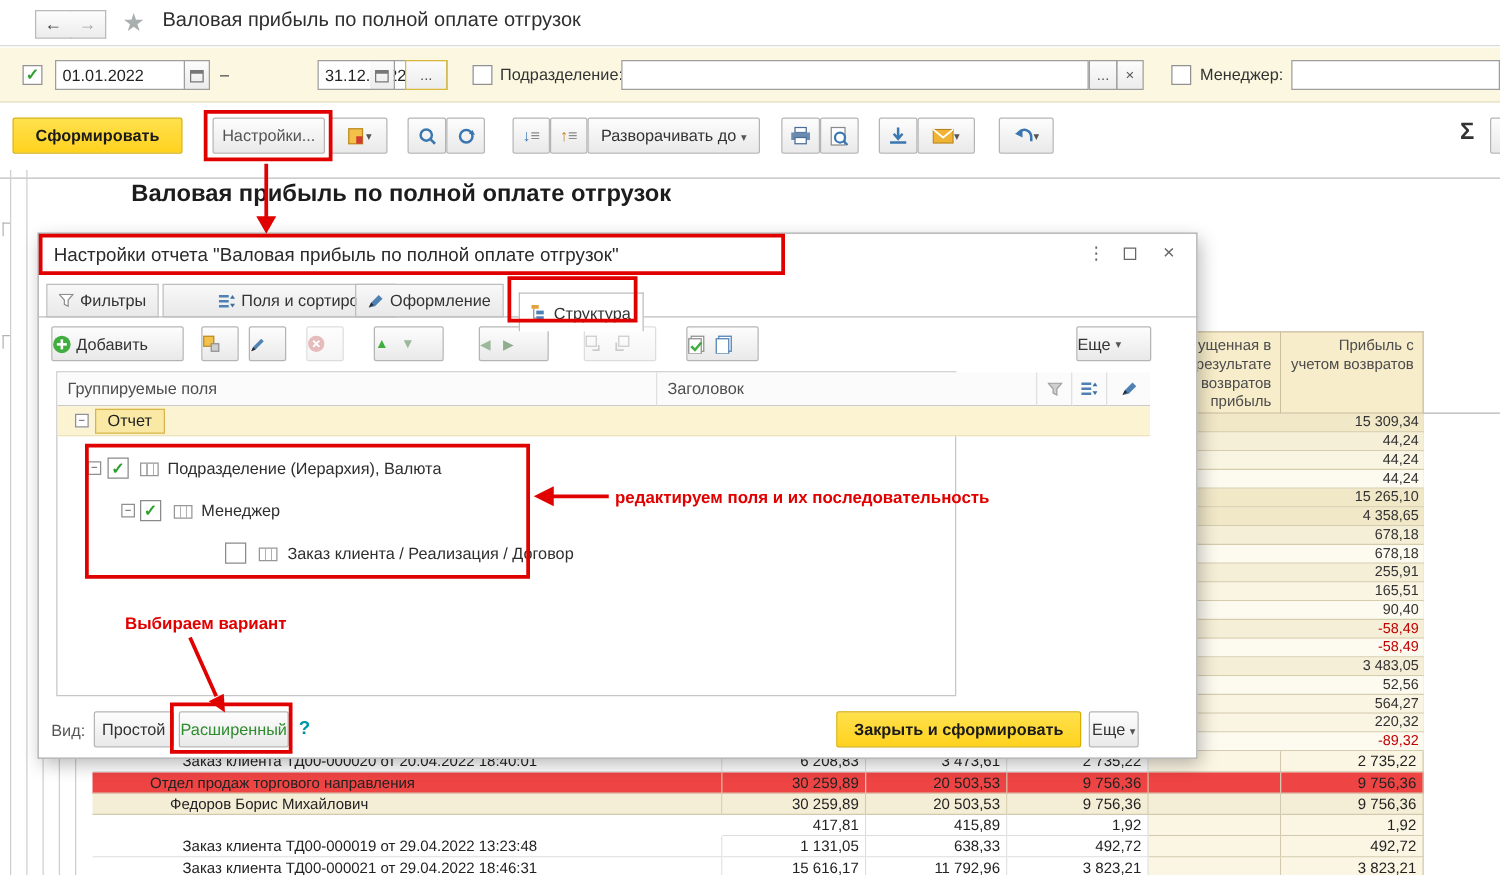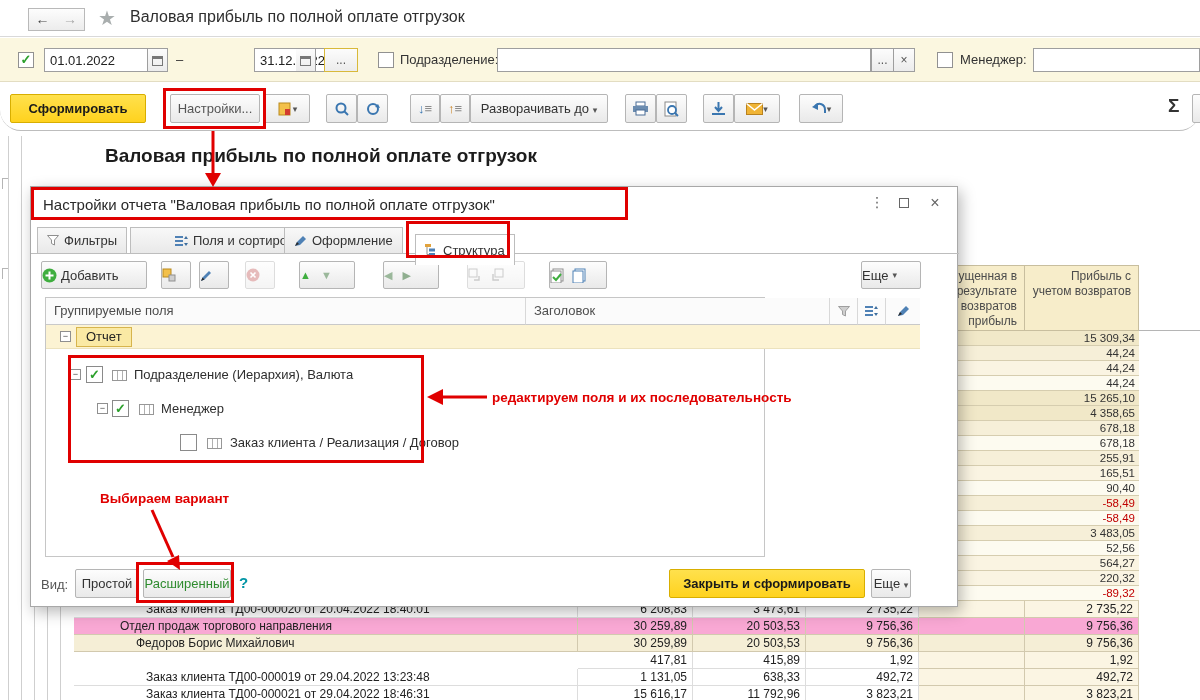--- a/index.html
+++ b/index.html
@@ -20,39 +20,39 @@
   
   .filterbar { position:absolute; left:0; top:38px; width:1200px; height:44px; background:#fbf7e0; border-bottom:1px solid #e3ddc2; }
   .cb { position:absolute; width:16px; height:16px; background:#fff; border:1px solid #919191; font-size:13px; line-height:14px; text-align:center; color:#2ca02c; font-weight:bold; }
   .field { position:absolute; height:24px; background:#fff; border:1px solid #9e9e9e; font-size:13px; padding:0 5px; color:#222; font-family:"Liberation Sans",sans-serif; }
   .calbtn { position:absolute; width:20px; height:24px; background:linear-gradient(#fcfcfc,#ececec); border:1px solid #9e9e9e; border-left:none; }
   .calglyph { display:block; width:11px; height:10px; margin:7px auto 0; border:1px solid #777; border-top:3px solid #777; }
   .flabel { position:absolute; top:14px; font-size:13px; color:#333; }
   .smallbtn { position:absolute; height:24px; background:linear-gradient(#fcfcfc,#ececec); border:1px solid #9e9e9e; font-size:12px; color:#555; text-align:center; }
 
   
-  .toolbar { position:absolute; left:0; top:83px; width:1200px; height:48px; background:#fff; border-bottom:1px solid #bdbdbd;border-radius:21px; }
+  .toolbar { position:absolute; left:0; top:83px; width:1200px; height:60px; background:#fff; border-bottom:1px solid #bdbdbd; }
   .btn { background:linear-gradient(#fdfdfd,#e9e9e9); border:1px solid #b5b5b5; border-radius:2px; font-size:13px; color:#333; text-align:center; }
   .ybtn { background:linear-gradient(#ffe14d,#ffd21e); border:1px solid #d8ae00; border-radius:2px; font-size:13px; font-weight:bold; color:#1a1a1a; text-align:center; }
   .tbtn { position:absolute; top:11px; height:29px; line-height:27px; }
   .caret { font-size:9px; color:#555; }
   .iconbtn { position:absolute; top:11px; height:29px; display:flex; align-items:center; justify-content:center; }
   .sigma { position:absolute; left:1168px; top:12px; font-size:19px; font-weight:bold; color:#333; }
 
   
   .rtitle { position:absolute; left:105px; top:145px; font-size:19px; font-weight:bold; color:#1c1c1c; }
   .vline { position:absolute; width:1px; background:#cfcfcf; }
   .rhead { position:absolute; top:265px; height:66px; background:#f7edca; border:1px solid #c8be9e; border-left:none; font-size:12px; color:#4c4c4c; text-align:right; padding:3px 7px; line-height:15px; }
   .rrow { position:absolute; height:15px; border-bottom:1px solid #d6cdaf; font-size:11.5px; line-height:14px; color:#333; }
   .rrow .v { position:absolute; right:4px; top:0; }
   .g1 { background:#f1e8c8; } .g2 { background:#f6efd8; } .g3 { background:#faf4e2; } .w0 { background:#fdfbf0; }
   .brow { position:absolute; left:0; width:1200px; height:17px; }
   .bc { position:absolute; top:0; height:17px; border-right:1px solid #d2c9ae; border-bottom:1px solid #d2c9ae; font-size:12px; line-height:16px; color:#222; white-space:nowrap; overflow:hidden; }
   .bc.num { text-align:right; padding-right:5px; }
-  .rowg1 .bc { background:#f9a8d4; } .rowg2 .bc { background:#f5eed6; }
+  .rowg1 .bc { background:#ef4444; } .rowg2 .bc { background:#f5eed6; }
   .rowd .bc { background:#fff; border-right-color:#ddd; border-bottom-color:#ddd; }
   .rowd .bc.cream { background:#fbf5e3; border-right-color:#d2c9ae; border-bottom-color:#d2c9ae; }
   .neg { color:#c00000 !important; }
   .exp { position:absolute; width:11px; height:11px; border:1px solid #8f8f8f; background:#fff; font-size:9px; line-height:9px; text-align:center; color:#444; }
 
   
   .dialog { position:absolute; left:30px; top:186px; width:928px; height:421px; background:#fff; border:1px solid #a8a8a8; box-shadow:3px 5px 14px rgba(0,0,0,.28); z-index:20; }
   .dlg-title { position:absolute; left:12px; top:9px; font-size:15px; color:#2a2a2a; }
   .wctl { position:absolute; top:7px; font-size:14px; color:#666; width:20px; text-align:center; }
   .wbox { position:absolute; top:11px; width:10px; height:10px; border:1px solid #666; }

